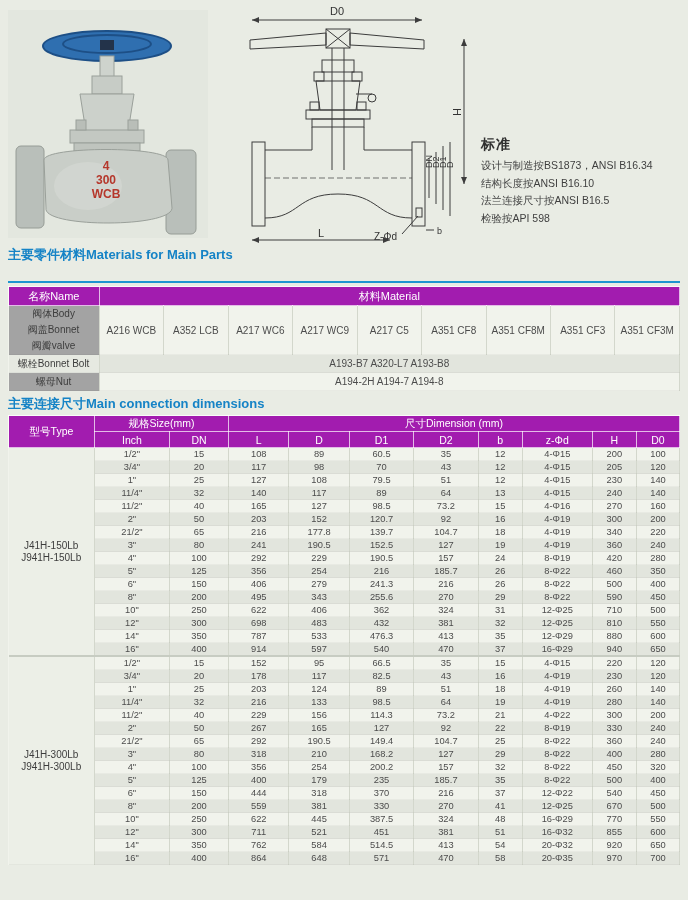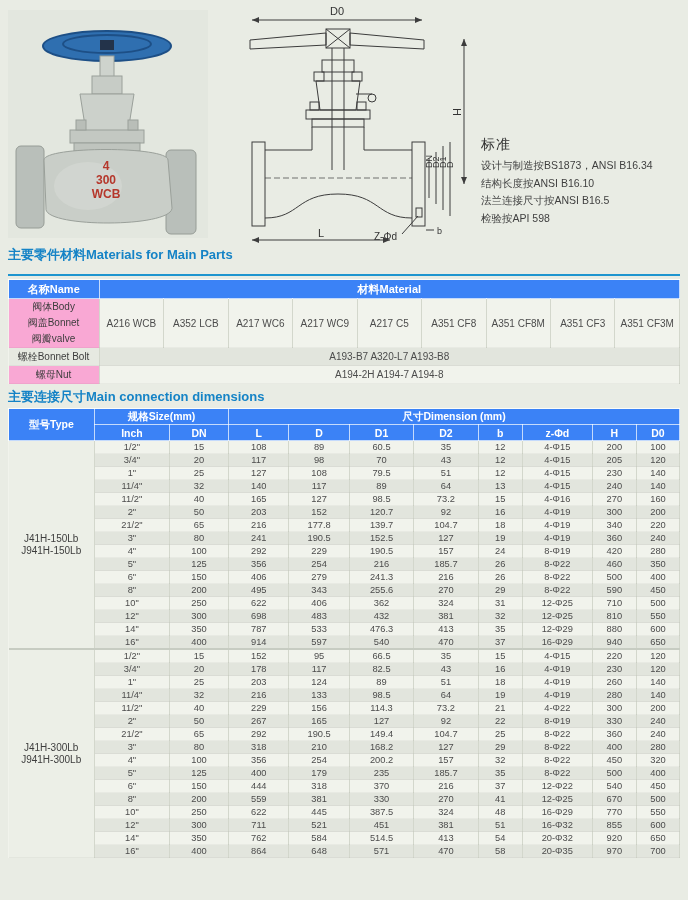--- a/index.html
+++ b/index.html
@@ -8,37 +8,37 @@
     font-family:"Liberation Sans","DejaVu Sans",sans-serif;
     background:#e9ece4; color:#3c3c3c; width:688px; height:900px; overflow:hidden;
   }
   .page { position:relative; width:688px; height:900px; }
 
   
   .top { position:relative; width:688px; height:246px; }
   .photo-wrap { position:absolute; left:8px; top:10px; width:200px; height:228px; }
   .drawing-wrap { position:absolute; left:230px; top:2px; width:244px; height:242px; }
   .standards { position:absolute; left:481px; top:136px; width:204px; }
-  .standards .std-title { font-size:14px; font-weight:normal; color:#2f2f2f; margin-bottom:3px; letter-spacing:1px; }
+  .standards .std-title { font-size:14px; font-weight:bold; color:#2f2f2f; margin-bottom:3px; letter-spacing:1px; }
   .standards .std-line { font-size:10.5px; color:#3f3f3f; line-height:1.68; white-space:nowrap; }
 
   
   .section-title { margin:0 8px 2px 8px; font-size:13px; font-weight:bold; color:#1583c6; }
-  .section-title.ruled { border-bottom:2px solid #1e95cf; padding-bottom:10px; margin-bottom:1px; }
+  .section-title.ruled { border-bottom:2px solid #1e95cf; padding-bottom:17px; margin-bottom:1px; }
 
   
   table { border-collapse:collapse; table-layout:fixed; margin:0 8px; width:672px; background:#f1f3ec; }
-  th { background:#3b82f6; color:#fff; font-weight:bold; border:1px solid rgba(255,255,255,.7); text-align:center; }
+  th { background:#a21caf; color:#fff; font-weight:normal; border:1px solid rgba(255,255,255,.7); text-align:center; }
   td { border-right:1px solid #d3d7cc; border-bottom:1px solid rgba(0,0,0,.035); text-align:center; color:#4c4c4c; }
 
   
   .materials-table { margin-top:3px; }
   .materials-table th { font-size:11px; height:19px; }
   .materials-table td { font-size:10px; height:18px; }
-  .materials-table td.mat-name { font-size:10px; color:#3d3d3d; background:#f9a8d4; }
+  .materials-table td.mat-name { font-size:10px; color:#3d3d3d; background:#a3a3a3; }
   .materials-table tr:nth-child(even) td { background:#e2e5dd; }
   .materials-table tr:nth-child(even) td.mat-name { background:#e6e9e1; }
   .mat-name div { line-height:16px; }
 
   
   .dims-table { margin-top:2px; }
   .dims-table th { font-size:10.5px; height:16px; }
   .dims-table td { font-size:9.3px; height:12px; line-height:12px; padding:0; }
   .dims-table tr.alt td { background:#e2e5dd; }
   .dims-table td.type-cell { background:#ecefe7; font-size:10px; color:#3d3d3d; vertical-align:middle; }

